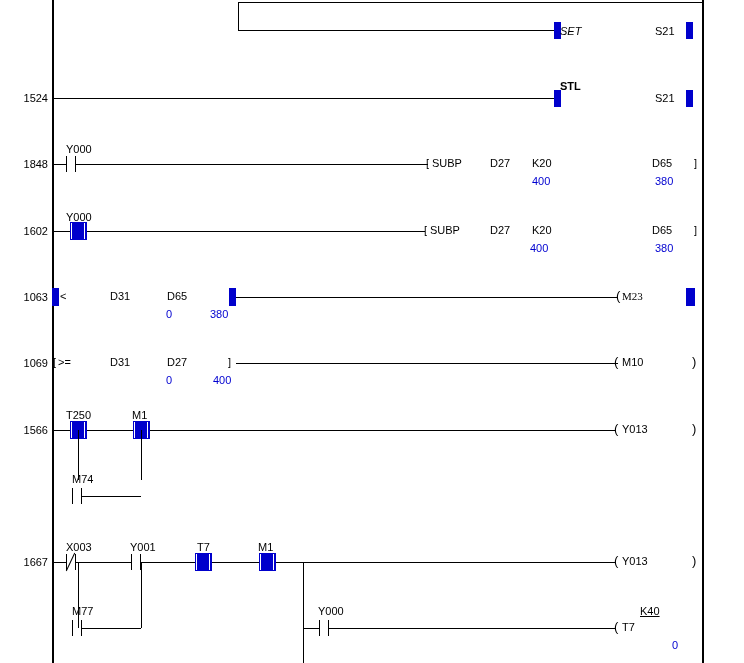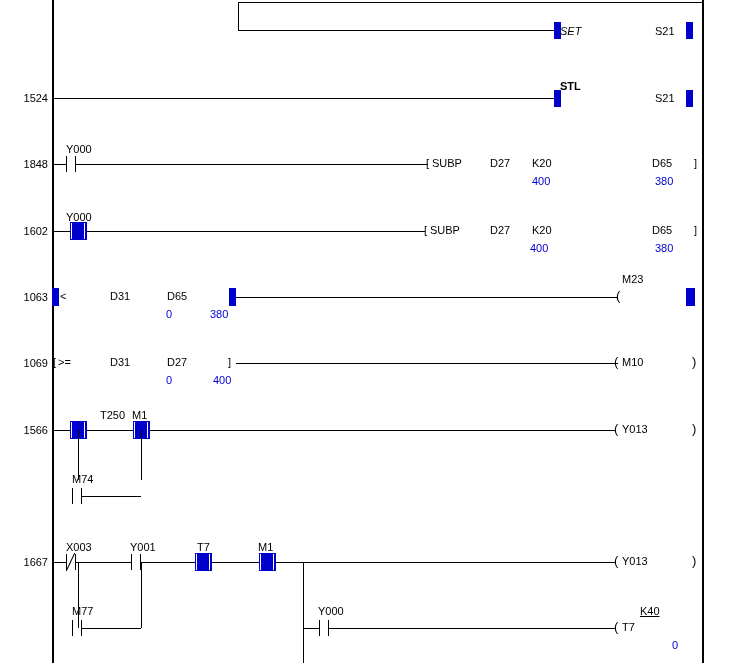--- a/index.html
+++ b/index.html
@@ -87,38 +87,38 @@
   <span class="stepnum" style="left:16px;top:291px;width:32px;">1063</span>
   <div class="blk" style="left:52px;top:288px;width:7px;height:18px;"></div>
   <span class="lbl" style="left:60px;top:290px;">&lt;</span>
   <span class="lbl" style="left:110px;top:290px;">D31</span>
   <span class="lbl blue" style="left:166px;top:308px;">0</span>
   <span class="lbl" style="left:167px;top:290px;">D65</span>
   <span class="lbl blue" style="left:210px;top:308px;">380</span>
   <div class="blk" style="left:229px;top:288px;width:7px;height:18px;"></div>
   <div class="hline" style="left:236px;top:297px;width:382px;"></div>
   <span class="coil" style="left:616px;top:288px;">(</span>
-  <span class="lbl" style="left:622px;top:273px;">M23</span>
+  <span class="lbl" style="left:622px;top:290px;font-family:Liberation Serif, serif;">M23</span>
   <div class="blk" style="left:686px;top:288px;width:9px;height:18px;"></div>
 
   <span class="stepnum" style="left:16px;top:357px;width:32px;">1069</span>
   <span class="lbl" style="left:53px;top:356px;">[</span>
   <span class="lbl" style="left:58px;top:356px;">&gt;=</span>
   <span class="lbl" style="left:110px;top:356px;">D31</span>
   <span class="lbl blue" style="left:166px;top:374px;">0</span>
   <span class="lbl" style="left:167px;top:356px;">D27</span>
   <span class="lbl blue" style="left:213px;top:374px;">400</span>
   <span class="lbl" style="left:228px;top:356px;">]</span>
   <div class="hline" style="left:236px;top:363px;width:382px;"></div>
   <span class="coil" style="left:614px;top:354px;">(</span>
   <span class="lbl" style="left:622px;top:356px;">M10</span>
   <span class="coil" style="left:692px;top:354px;">)</span>
 
   <span class="stepnum" style="left:16px;top:424px;width:32px;">1566</span>
-  <span class="lbl" style="left:66px;top:409px;margin-left:34px;">T250</span>
+  <span class="lbl" style="left:66px;top:409px;">T250</span>
   <span class="lbl" style="left:132px;top:409px;">M1</span>
   <div class="hline" style="left:52px;top:430px;width:18px;"></div>
   <div class="sel" style="left:70px;top:421px;width:17px;height:18px;">
     <div class="bar" style="left:1px;top:1px;height:16px;"></div>
     <div class="bar" style="left:14px;top:1px;height:16px;"></div>
   </div>
   <div class="hline" style="left:87px;top:430px;width:46px;"></div>
   <div class="sel" style="left:133px;top:421px;width:17px;height:18px;">
     <div class="bar" style="left:1px;top:1px;height:16px;"></div>
     <div class="bar" style="left:14px;top:1px;height:16px;"></div>

